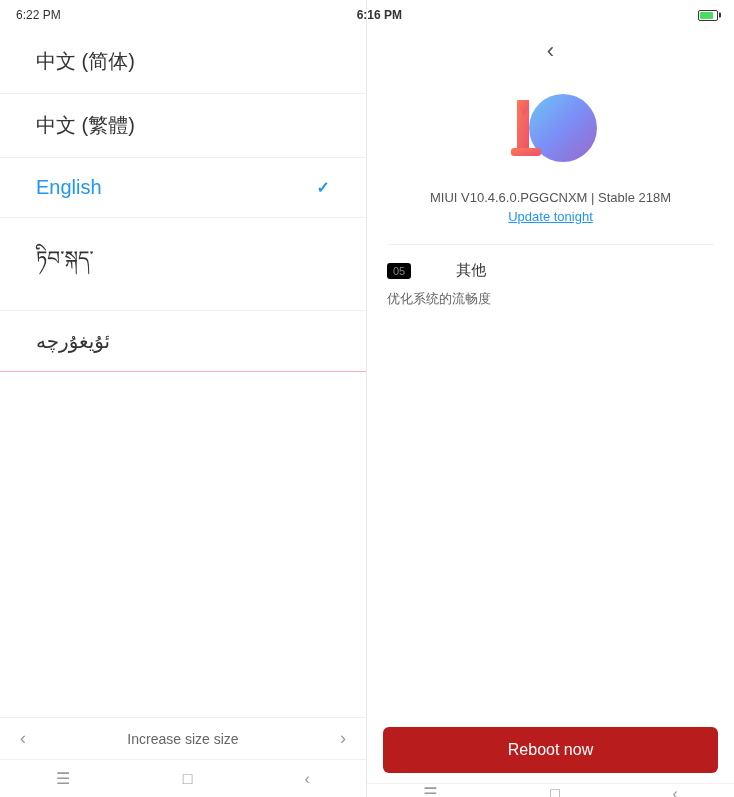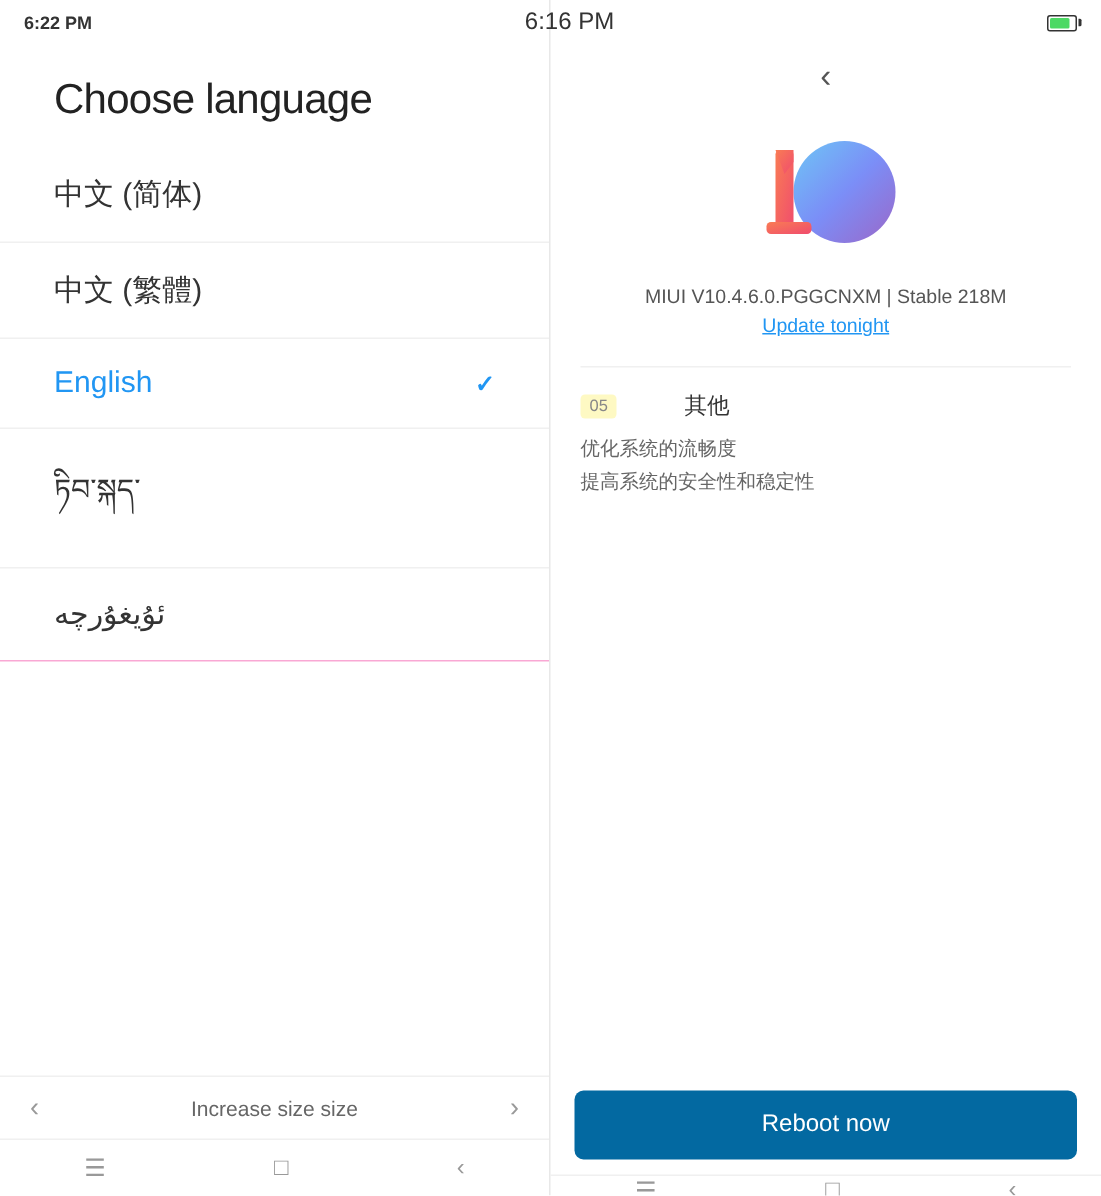--- a/index.html
+++ b/index.html
@@ -22,22 +22,22 @@
       right: 0;
       height: 30px;
       display: flex;
       justify-content: space-between;
       align-items: center;
       padding: 0 16px;
       font-size: 12px;
       color: #333;
       z-index: 10;
     }
-    .status-left { font-weight: 700; font-size: 12px; }
-    .status-center { font-weight: 400; font-size: 16px; }
+    .status-left { font-weight: 400; font-size: 12px; }
+    .status-center { font-weight: 700; font-size: 12px; }
     .status-right { display: flex; align-items: center; gap: 4px; font-size: 12px; }
     .battery-body {
       width: 20px; height: 11px;
       border: 1.5px solid #333;
       border-radius: 2px;
       position: relative;
       display: flex;
       align-items: center;
       padding: 1px;
     }
@@ -206,21 +206,21 @@
     .changelog-section {
       padding: 16px 20px;
     }
     .changelog-header {
       display: flex;
       align-items: center;
       gap: 8px;
       margin-bottom: 10px;
     }
     .changelog-badge {
-      background: #fef9c3;
+      background: #000000;
       color: #888;
       font-size: 11px;
       padding: 2px 6px;
       border-radius: 3px;
     }
     .changelog-title {
       font-size: 15px;
       color: #333;
       margin-left: 37px;
     }
@@ -236,21 +236,21 @@
       position: absolute;
       bottom: 0;
       left: 0;
       right: 0;
       height: 80px;
       display: flex;
       flex-direction: column;
     }
     .reboot-button {
       margin: 10px 16px;
-      background: #0369a1;
+      background: #b91c1c;
       color: #fff;
       border: none;
       border-radius: 6px;
       padding: 14px;
       font-size: 16px;
       cursor: pointer;
       flex: 1;
     }
     .nav-bar-right {
       height: 40px;
@@ -269,23 +269,20 @@
   <span class="status-right">
     <span>
       <span class="battery-body">
         <span class="battery-fill" style="width: 80%;"></span>
       </span>
     </span>
   </span>
 </div>
 
 <div class="left-panel">
-  <div class="left-header">
-    <h1 class="page-title">Choose  language</h1>
-  </div>
 
   <div class="language-list">
 
   <div class="language-item">
         <span class="language-name">中文 (简体)</span>
       </div>
       <div class="language-item">
         <span class="language-name">中文 (繁體)</span>
       </div>
       <div class="language-item">
@@ -352,21 +349,20 @@
   <div class="divider"></div>
 
   <div class="changelog-section">
     <div class="changelog-header">
       <span class="changelog-badge">05</span>
       <span class="changelog-title">其他</span>
     </div>
     <div>
 
     <div class="changelog-item">优化系统的流畅度</div>
-        <div class="changelog-item">提高系统的安全性和稳定性</div>
       </div>
   </div>
 
   <div class="bottom-bar-right">
     <button class="reboot-button">Reboot now</button>
     <div class="nav-bar-right">
       <span class="nav-icon">☰</span>
       <span class="nav-icon">□</span>
       <span class="nav-icon">‹</span>
     </div>

